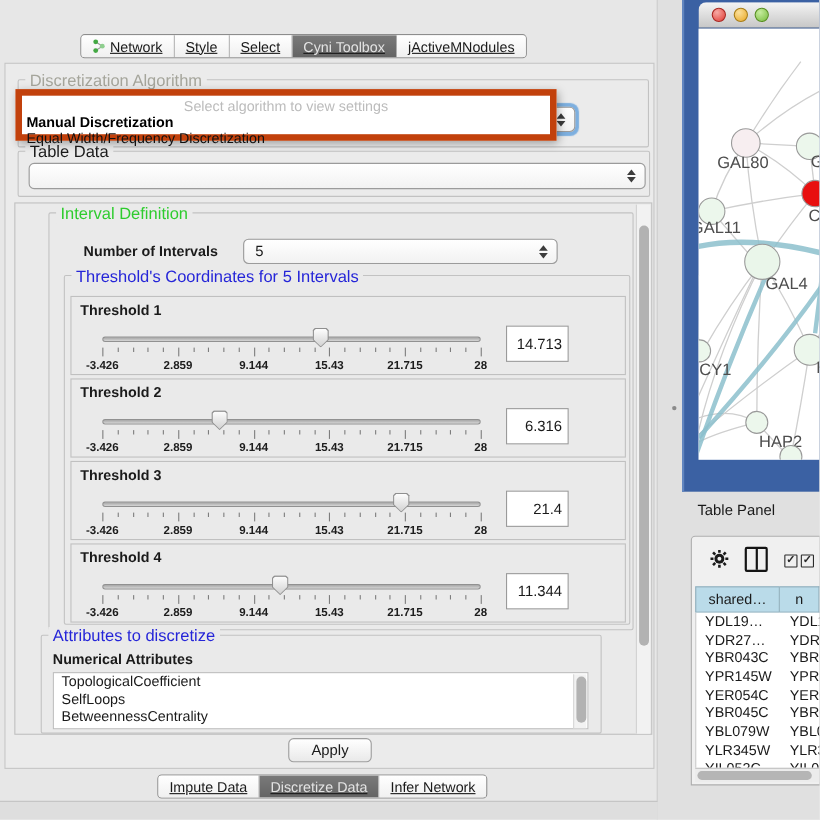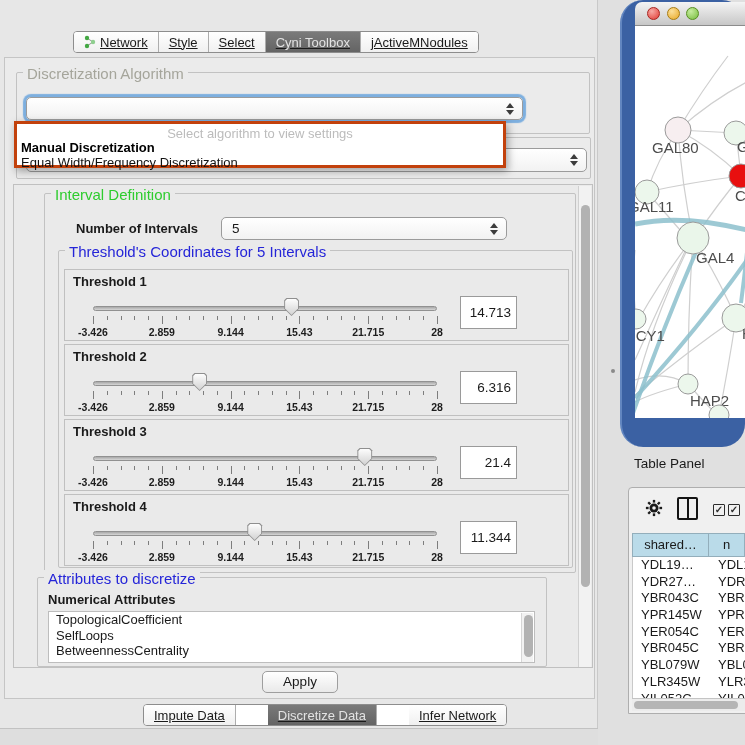--- a/index.html
+++ b/index.html
@@ -13,42 +13,42 @@
   #cp-title { position:absolute; left:8px; top:3px; font-size:13px; color:#1c1c1c; }
   #min-icon { position:absolute; left:485px; top:6px; width:10px; height:10px; border:1.5px solid #222; }
   #close-icon { position:absolute; left:501px; top:2px; font-size:15px; font-weight:bold; color:#111; }
 
   .segtabs { position:absolute; display:flex; height:22px; border:1px solid #8d8d8d; border-radius:4px; overflow:hidden; background:#fff;text-decoration:underline; }
   .seg { display:flex; align-items:center; justify-content:center; gap:4px; font-size:13px; color:#1a1a1a;
     background:linear-gradient(#ffffff,#f0f0f0); border-right:1px solid #adadad; padding:0 10px; white-space:nowrap; }
   .seg:last-child { border-right:none; }
   .seg.dark { background:linear-gradient(#7a7a7a,#646464); color:#e3e3e3; }
   #top-tabs { left:73px; top:31px; }
-  #bottom-tabs { left:143px; top:704px;gap:32px; }
+  #bottom-tabs { left:143px; top:704px; }
 
   #cp-main { position:absolute; left:4px; top:57px; width:591px; height:642px; background:#ebebeb; border:1px solid #c5c5c5; }
 
   .gb { position:absolute; border:1px solid #c2c2c2; border-radius:2px; }
   .gb-t { position:absolute; top:-8px; left:6px; background:#ebebeb; padding:0 4px; font-size:15px; white-space:nowrap; }
   .t-gray { color:#a5a59b; }
   .t-green { color:#2ecc2e; }
   .t-blue { color:#2525d8; }
   .t-black { color:#1a1a1a; }
 
   .combo { position:absolute; background:linear-gradient(#ffffff,#f2f2f2); border:1px solid #9b9b9b; border-radius:5px; font-size:13.5px; }
   .combo .cval { position:absolute; left:10px; top:3px; }
   .arrows { position:absolute; right:9px; top:50%; transform:translateY(-50%); width:8px; height:12px; }
   .arrows i { position:absolute; left:1px; width:0; height:0; border-left:4px solid transparent; border-right:4px solid transparent; }
   .arrows .up { top:0; border-bottom:5px solid #3c3c3c; }
   .arrows .dn { bottom:0; border-top:5px solid #3c3c3c; }
 
   #alg-combo { left:21px; top:39px; width:497px; height:23px; box-shadow:0 0 1px 3px rgba(106,165,221,.85); }
 
   #alg-popup { position:absolute; left:9px; top:23px; width:492px; height:47px; background:#fff;
-    border:3px solid #c2410c; box-shadow:2px 3px 8px rgba(0,0,0,.35); z-index:50;margin-top:40px; }
+    border:6px solid #c2410c; box-shadow:2px 3px 8px rgba(0,0,0,.35); z-index:50; }
   #alg-popup .hint { position:absolute; top:2px; left:0; width:100%; text-align:center; font-size:13px; color:#bcbcbc; }
   #alg-popup .it1 { position:absolute; top:16px; left:4px; font-size:13px; font-weight:bold; color:#000; }
   #alg-popup .it2 { position:absolute; top:31px; left:4px; font-size:13px; color:#111; }
 
   #scrollpane { position:absolute; left:8px; top:126px; width:580px; height:484px; border:1px solid #c0c0c0; background:#eaeaea; }
   .vsb { position:absolute; background:#f2f2f2; border-left:1px solid #d0d0d0; }
   .vsb .vthumb { position:absolute; left:2px; width:9px; background:#b2b2b2; border-radius:5px; }
 
   #interval-gb { left:30px; top:8px; width:532px; height:380px; }
   #interval-gb .gb-t, #thr-gb .gb-t, #attr-gb .gb-t { background:#eaeaea; }
@@ -84,21 +84,21 @@
 
   #apply-btn { position:absolute; left:257px; top:613px; width:76px; height:22px; border:1px solid #9e9e9e; border-radius:5px;
     background:linear-gradient(#ffffff,#e9e9e9); font-size:13.5px; text-align:center; line-height:20px; }
 
   #footer-strip { position:absolute; left:0; top:728px; width:598px; height:17px; background:#dedede; border-top:1px solid #c2c2c2; }
 
   
   #right-base { position:absolute; left:598px; top:0; width:147px; height:745px; background:#e0e0e0; }
   #grip-dot { position:absolute; left:611px; top:369px; width:4px; height:4px; border-radius:50%; background:#8a8a8a; }
 
-  #net-window { position:absolute; left:620px; top:0; width:125px; height:447px; background:#3b61a3; border-left:2px solid #6286c0;border-radius:23px; }
+  #net-window { position:absolute; left:620px; top:0; width:125px; height:447px; background:#3b61a3; border-left:2px solid #6286c0; }
   #net-titlebar { position:absolute; left:13px; top:2px; right:0; height:24px;
     background:linear-gradient(#f4f4f4,#c7c7c7); border-bottom:1px solid #8c8c8c; border-top-left-radius:7px; }
   .tl { position:absolute; top:5px; width:13px; height:13px; border-radius:50%; }
   .tl.red { left:12px; background:radial-gradient(circle at 35% 30%, #f6aaa5, #e23a33); border:1px solid #a8241f; }
   .tl.yellow { left:32px; background:radial-gradient(circle at 35% 30%, #fbe09b, #e9a824); border:1px solid #a87c12; }
   .tl.green { left:51px; background:radial-gradient(circle at 35% 30%, #c7ec9f, #77bd3d); border:1px solid #578f20; }
   #net-canvas { position:absolute; left:13px; top:26px; right:0; height:392px; background:#ffffff; overflow:hidden; }
 
   #table-panel-title { position:absolute; left:634px; top:456px; font-size:13.5px; color:#1a1a1a; }
   #table-panel { position:absolute; left:628px; top:487px; width:118px; height:227px; background:#f0f0f0;

